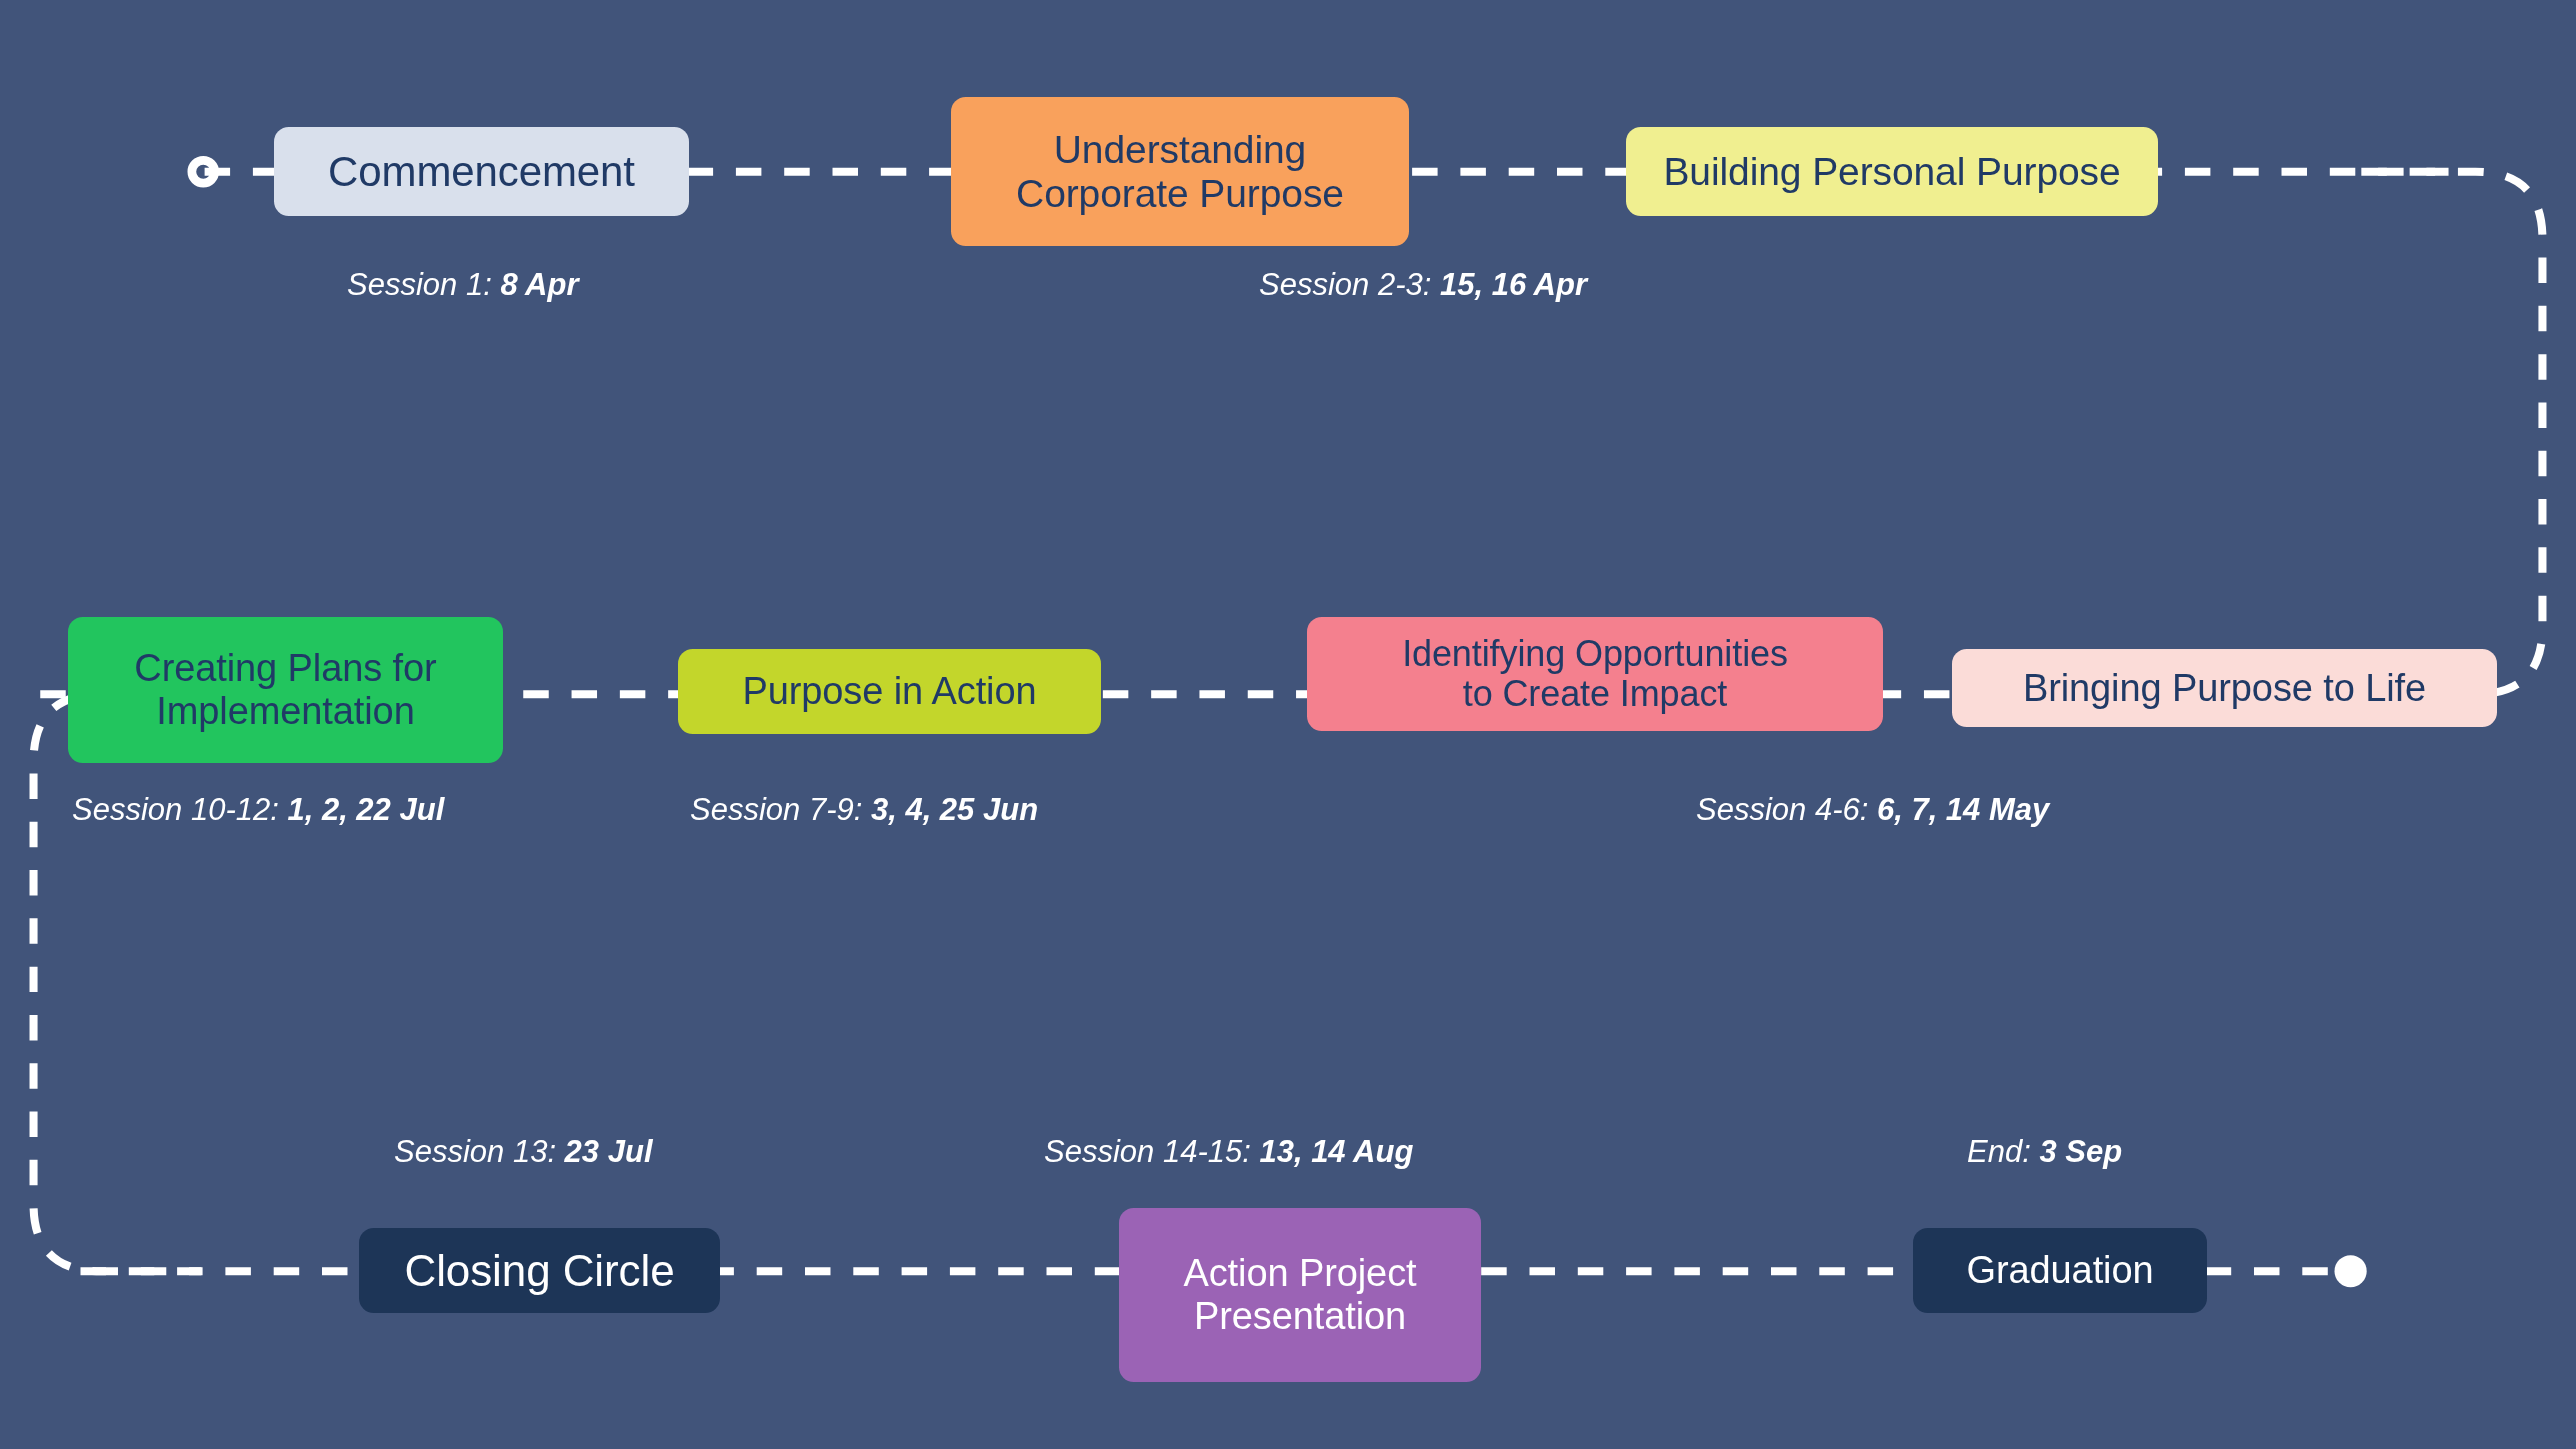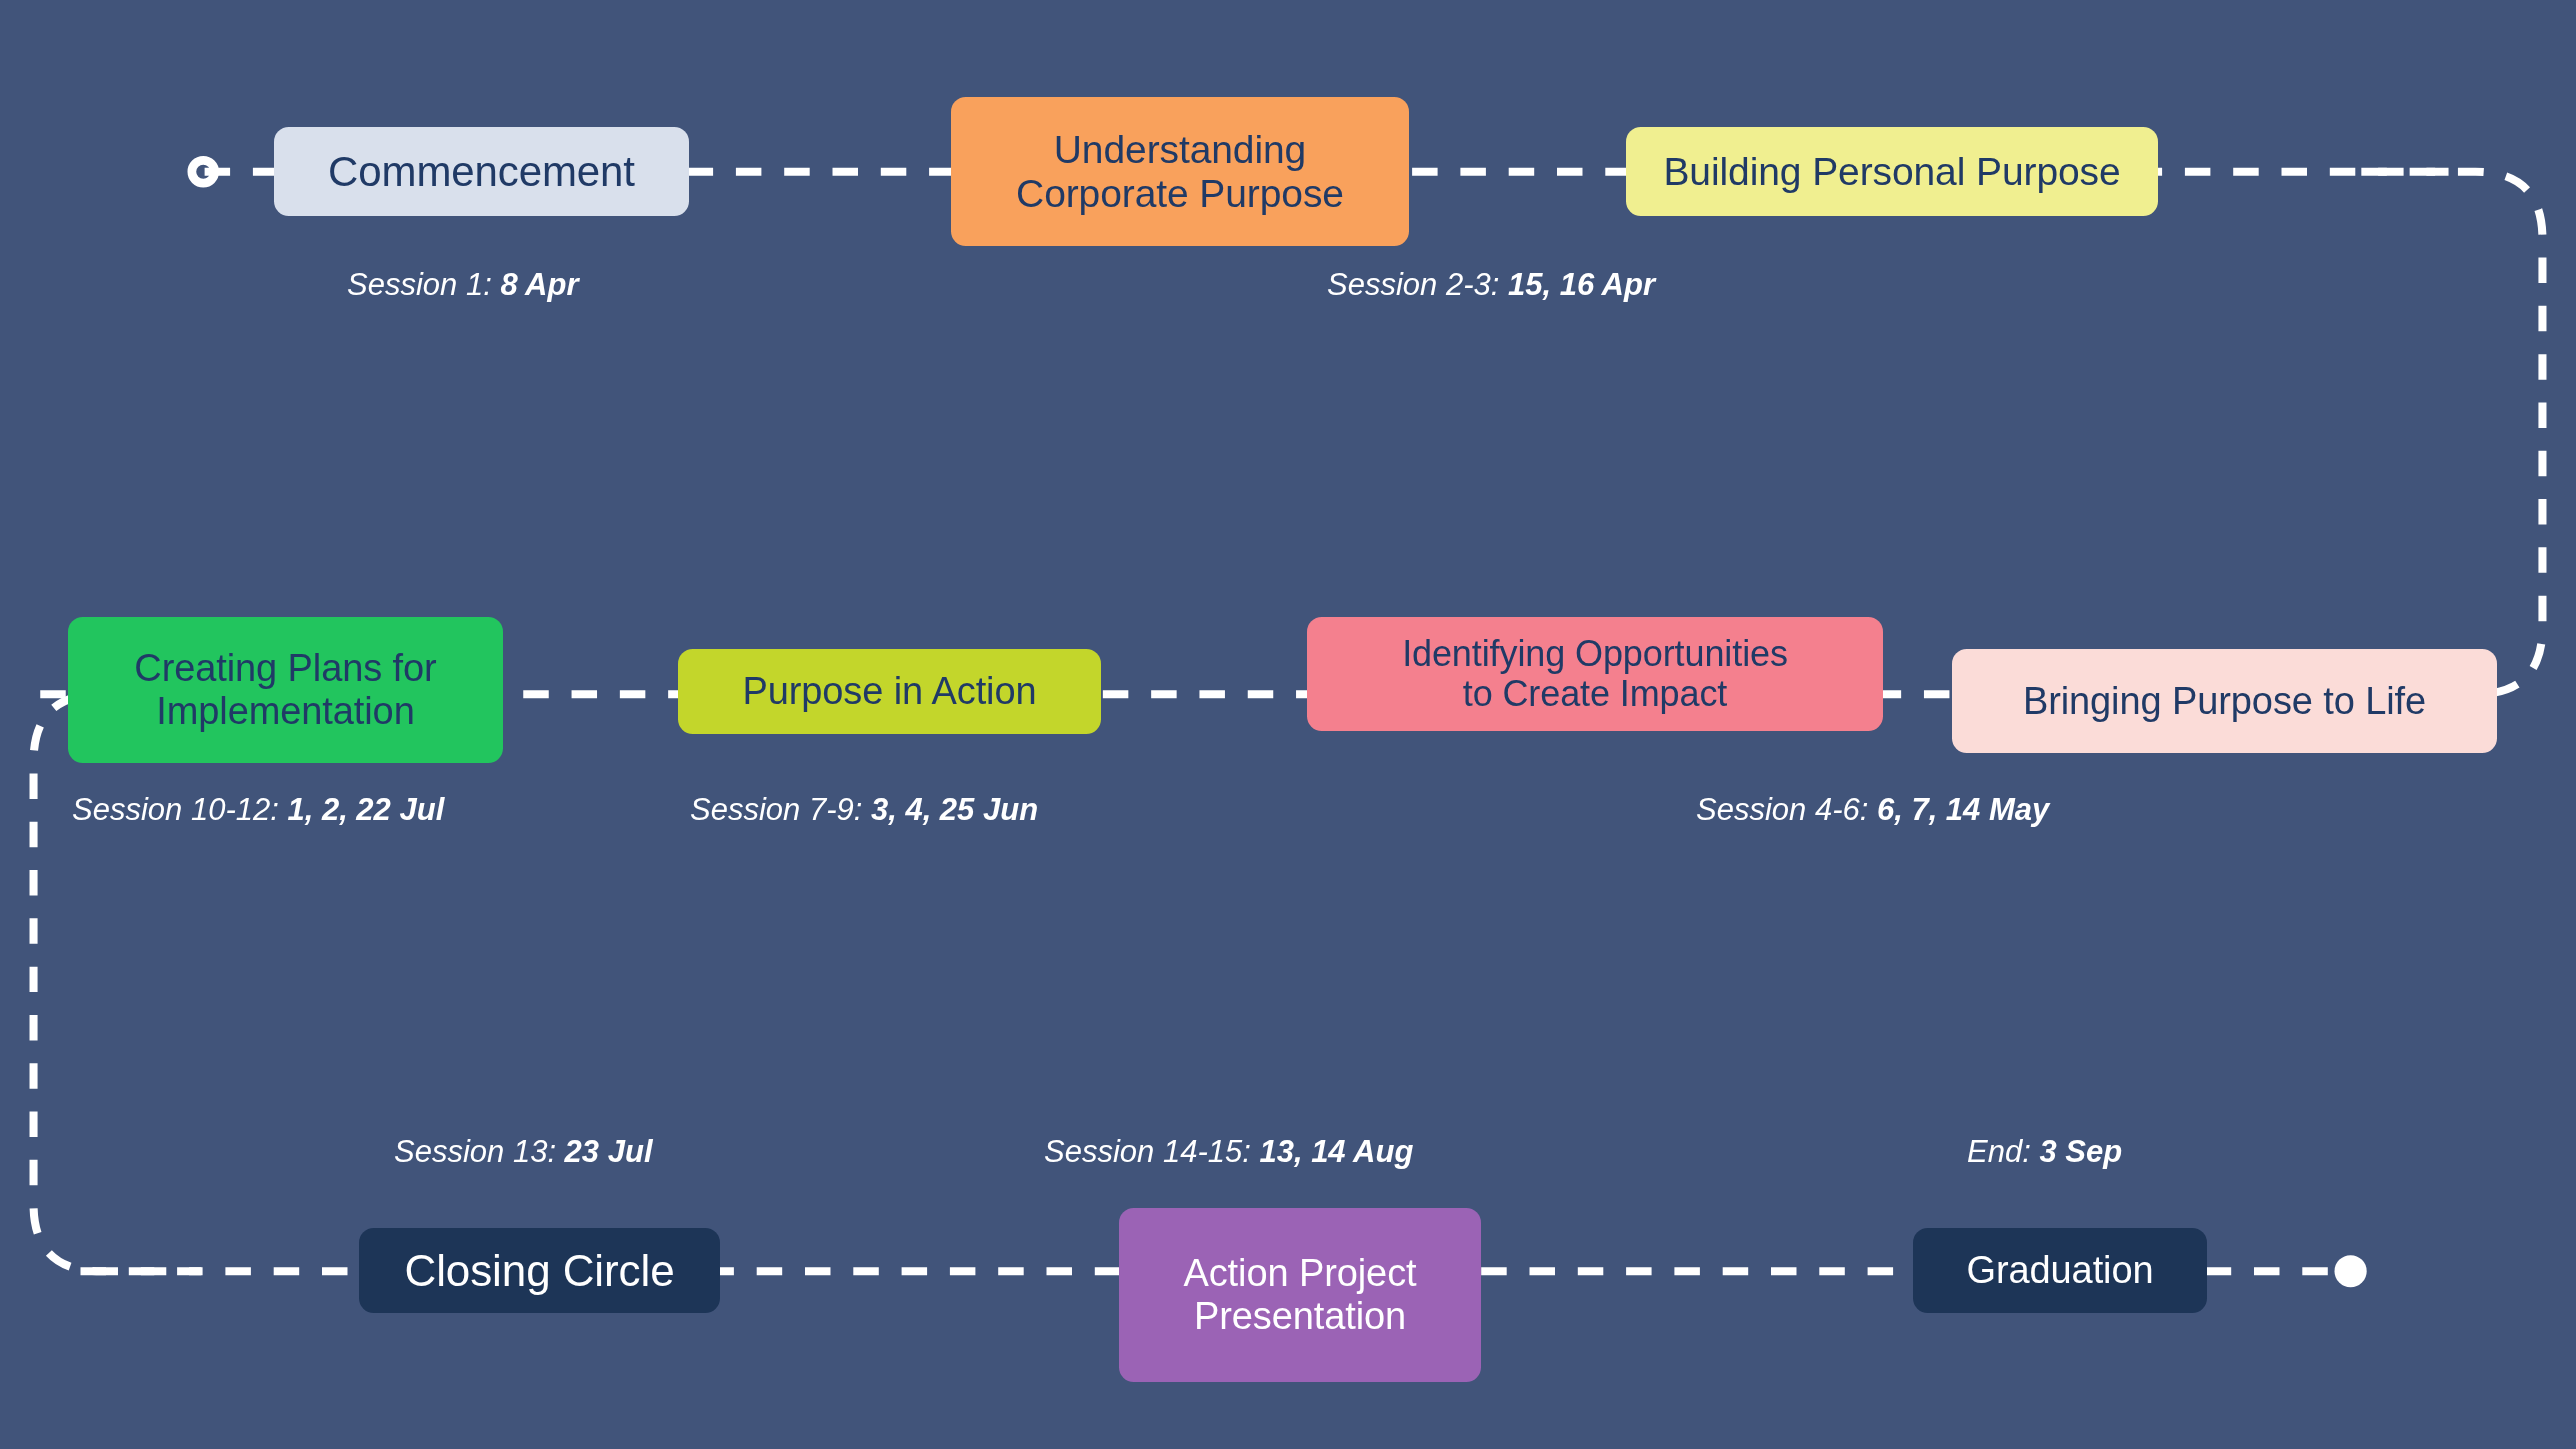--- a/index.html
+++ b/index.html
@@ -72,31 +72,31 @@
     <circle cx="303" cy="256" r="17" fill="none" stroke="#FFFFFF" stroke-width="13"></circle>
 
     <circle cx="3504" cy="1895" r="24" fill="#FFFFFF"></circle>
   </svg>
 
   <div id="nodes-layer">
       <div class="node" style="left: 274px; top: 127px; width: 415px; height: 89px; background: rgb(217, 224, 236); color: rgb(32, 58, 102); font-size: 42px;">Commencement</div>
       <div class="caption" style="left: 347px; top: 267px;"><span>Session 1: </span><span class="b">8 Apr</span></div>
       <div class="node" style="left: 951px; top: 97px; width: 458px; height: 149px; background: rgb(249, 161, 92); color: rgb(32, 58, 102); font-size: 39px;">Understanding
 Corporate Purpose</div>
-      <div class="caption" style="left: 1327px; top: 267px;"><span>Session 2-3: </span><span class="b">15, 16 Apr</span></div>
+      <div class="caption" style="left: 1259px; top: 267px;"><span>Session 2-3: </span><span class="b">15, 16 Apr</span></div>
       <div class="node" style="left: 1626px; top: 127px; width: 532px; height: 89px; background: rgb(240, 239, 144); color: rgb(32, 58, 102); font-size: 39px;">Building Personal Purpose</div>
       <div class="node" style="left: 68px; top: 617px; width: 435px; height: 146px; background: #22c55e; color: rgb(32, 58, 102); font-size: 38px;">Creating Plans for
 Implementation</div>
       <div class="caption" style="left: 72px; top: 792px;"><span>Session 10-12: </span><span class="b">1, 2, 22 Jul</span></div>
       <div class="node" style="left: 678px; top: 649px; width: 423px; height: 85px; background: rgb(195, 214, 43); color: rgb(32, 58, 102); font-size: 38px;">Purpose in Action</div>
       <div class="caption" style="left: 690px; top: 792px;"><span>Session 7-9: </span><span class="b">3, 4, 25 Jun</span></div>
       <div class="node" style="left: 1307px; top: 617px; width: 576px; height: 114px; background: rgb(244, 128, 142); color: rgb(32, 58, 102); font-size: 36px;">Identifying Opportunities
 to Create Impact</div>
       <div class="caption" style="left: 1696px; top: 792px;"><span>Session 4-6: </span><span class="b">6, 7, 14 May</span></div>
-      <div class="node" style="left: 1952px; top: 649px; width: 545px; height: 104px; background: rgb(251, 220, 216); color: rgb(32, 58, 102); font-size: 38px;">Bringing Purpose to Life</div>
+      <div class="node" style="left: 1952px; top: 649px; width: 545px; height: 78px; background: rgb(251, 220, 216); color: rgb(32, 58, 102); font-size: 38px;">Bringing Purpose to Life</div>
       <div class="node" style="left: 359px; top: 1228px; width: 361px; height: 85px; background: rgb(29, 53, 87); color: rgb(255, 255, 255); font-size: 44px;">Closing Circle</div>
       <div class="caption" style="left: 394px; top: 1134px;"><span>Session 13: </span><span class="b">23 Jul</span></div>
       <div class="node" style="left: 1072px; top: 1208px; width: 362px; height: 174px; background: rgb(155, 99, 181); color: rgb(255, 255, 255); font-size: 38px; margin-left: 47px;">Action Project
 Presentation</div>
       <div class="caption" style="left: 1044px; top: 1134px;"><span>Session 14-15: </span><span class="b">13, 14 Aug</span></div>
       <div class="node" style="left: 1913px; top: 1228px; width: 294px; height: 85px; background: rgb(29, 53, 87); color: rgb(255, 255, 255); font-size: 38px; text-align: center;">Graduation</div>
       <div class="caption" style="left: 1967px; top: 1134px;"><span>End: </span><span class="b">3 Sep</span></div>
     </div>
 
 </div>

